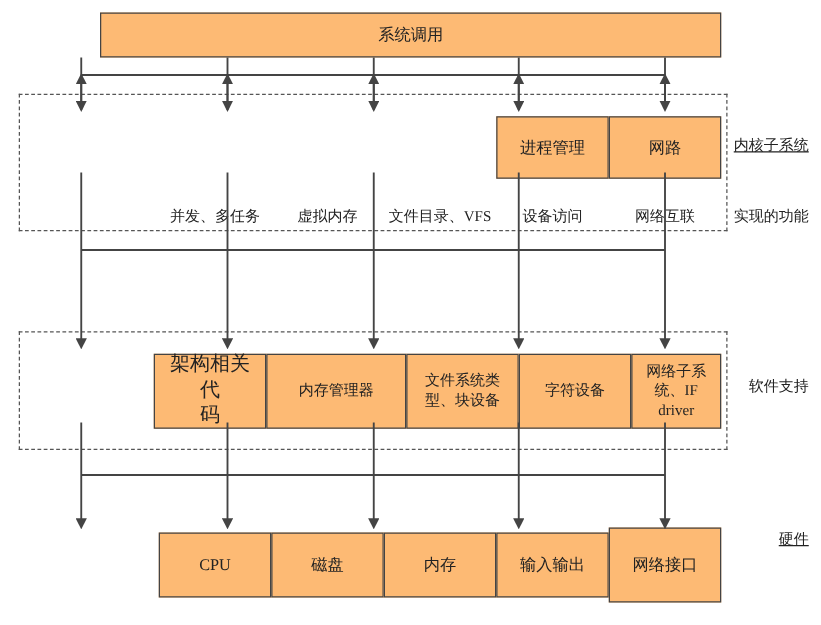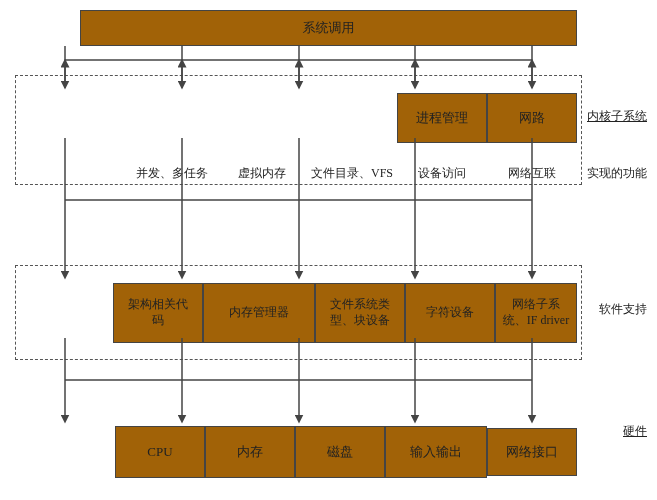--- a/index.html
+++ b/index.html
@@ -62,21 +62,21 @@
       position: absolute;
       left: 20px;
       right: 80px;
       display: flex;
       justify-content: flex-end;
       align-items: center;
     }
 
     .box {
       border: 1px solid #444;
-      background: #a16207;
+      background: #fdba74;
       display: flex;
       align-items: center;
       justify-content: center;
       text-align: center;
       line-height: 1.4;
       padding: 4px 6px;
     }
 
     
     .row-kernel {
@@ -166,54 +166,54 @@
     <span class="func-item" style="width:90px;">文件目录、VFS</span>
     <span class="func-item" style="width:90px;">设备访问</span>
     <span class="func-item" style="width:90px;">网络互联</span>
   </div>
   <span class="region-label" style="top: 165px;">实现的功能</span>
 
   <div class="software-region"></div>
   <span class="region-label" style="top: 301px;">软件支持</span>
 
   <div class="boxes-row row-software">
-    <div class="box" style="width:90px;height:60px;font-size:12px;line-height:1.3;white-space:pre-line;">
+    <div class="box" style="width:90px;height:60px;font-size:16px;line-height:1.3;white-space:pre-line;">
       <span>架构相关代
 码</span>
     </div>
     <div class="box" style="width:112px;height:60px;font-size:12px;line-height:1.3;">
       <span>内存管理器</span>
     </div>
     <div class="box" style="width:90px;height:60px;font-size:12px;line-height:1.3;white-space:pre-line;">
       <span>文件系统类
 型、块设备</span>
     </div>
     <div class="box" style="width:90px;height:60px;font-size:12px;line-height:1.3;">
       <span>字符设备</span>
     </div>
-    <div class="box" style="width:82px;height:60px;font-size:12px;line-height:1.3;white-space:pre-line;">
+    <div class="box" style="width:72px;height:60px;font-size:12px;line-height:1.3;white-space:pre-line;">
       <span>网络子系
 统、IF driver</span>
     </div>
   </div>
 
   <div class="boxes-row row-hw">
     <div class="box" style="width:90px;height:52px;">
       <span>CPU</span>
     </div>
     <div class="box" style="width:90px;height:52px;">
+      <span>磁盘</span>
+    </div>
+    <div class="box" style="width:90px;height:52px;">
       <span>内存</span>
     </div>
     <div class="box" style="width:90px;height:52px;">
-      <span>磁盘</span>
-    </div>
-    <div class="box" style="width:102px;height:52px;">
       <span>输入输出</span>
     </div>
-    <div class="box" style="width:90px;height:48px;">
+    <div class="box" style="width:90px;height:60px;">
       <span>网络接口</span>
     </div>
   </div>
 
   <span class="region-label" style="top: 423px; text-decoration: underline;">硬件</span>
 
   <svg class="arrows">
     <defs>
       <marker id="arrowhead" markerWidth="6" markerHeight="6" refX="3" refY="3" orient="auto">
         <polygon points="0 0, 6 3, 0 6" fill="#444"></polygon>

